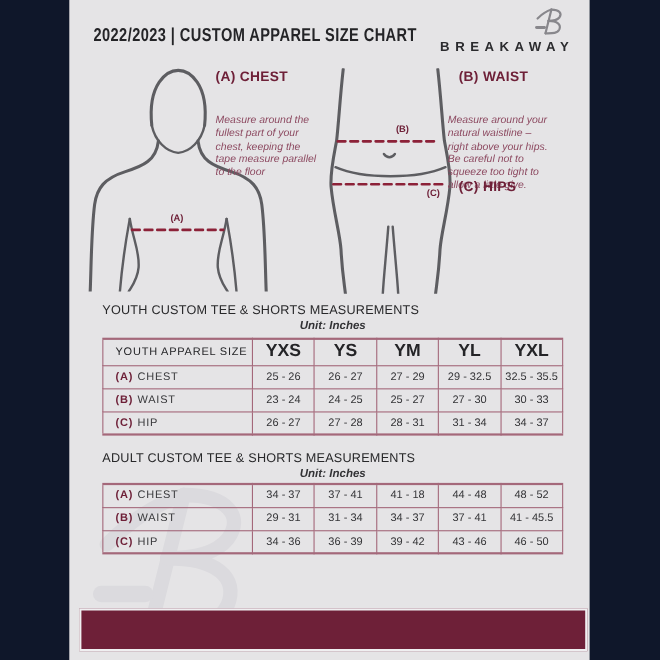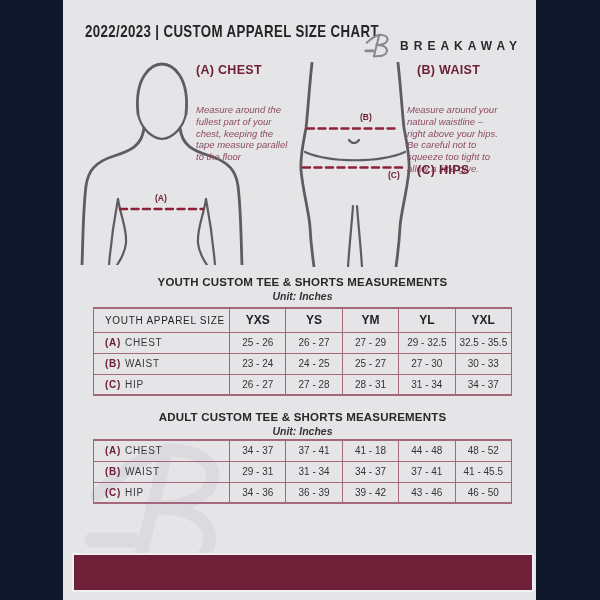--- a/index.html
+++ b/index.html
@@ -7,49 +7,49 @@
     --ink:#2c2c2e; --figure:#5d5d61; --desc:#8d4a61; --wm:#dbdade; --barborder:#f0eff1;
   }
   *{margin:0;padding:0;box-sizing:border-box;}
   body{font-family:"Liberation Sans",sans-serif;background:#ffffff;}
   .canvas{position:relative;width:600px;height:600px;background:#0f172a;overflow:hidden;}
   .page{position:absolute;left:63px;top:0;width:473px;height:600px;background:var(--pagebg);}
 
   
   .title{position:absolute;left:22px;top:22px;font-size:17px;font-weight:700;color:#242427;
          letter-spacing:.5px;white-space:nowrap;transform:scaleX(.78);transform-origin:left top;}
-  .brand{position:absolute;right:14px;top:30px;display:flex;align-items:center;}
+  .brand{position:absolute;right:14px;top:4px;display:flex;align-items:flex-end;flex-direction:column;}
   .logo{width:27px;height:31px;margin-right:9px;}
   .logo path,.logo line{fill:none;stroke:#88878c;stroke-width:2.2;stroke-linecap:round;}
   .brandname{font-size:12px;font-weight:700;letter-spacing:5px;color:#2b2b2e;}
 
   
   .fig{position:absolute;}
   .fig path{fill:none;stroke:var(--figure);stroke-width:2.8;stroke-linecap:round;stroke-linejoin:round;}
   .fig .dash{stroke:var(--dashred);stroke-width:2.4;stroke-dasharray:7 4.5;}
   .fig .thin{stroke-width:2.2;}
   .marker{position:absolute;font-size:8.5px;font-weight:700;color:var(--maroon);}
 
   
   .ghead{position:absolute;font-size:12.5px;font-weight:700;letter-spacing:.3px;color:var(--maroon);}
   .gbody{position:absolute;font-size:9.5px;line-height:11.8px;font-style:italic;color:var(--desc);
          white-space:pre-line;width:120px;margin-top:22px;}
 
   
-  .sect-title{position:absolute;left:30px;width:419px;text-align:center;font-size:11.5px;
-              font-weight:700;letter-spacing:.2px;color:#28282a;}
+  .sect-title{position:absolute;left:30px;width:419px;text-align:left;font-size:11.5px;
+              font-weight:400;letter-spacing:.2px;color:#28282a;}
   .sect-unit{position:absolute;left:30px;width:419px;text-align:center;font-size:10.5px;
              font-weight:700;font-style:italic;color:#333336;}
 
   
   table.sizes{position:absolute;left:30px;width:419px;border-collapse:collapse;table-layout:fixed;
               border-top:2px solid var(--rose);border-bottom:2px solid var(--rose);z-index:2;}
   table.sizes td{border:1px solid var(--rose);font-size:10px;color:#343437;text-align:center;
                  vertical-align:middle;}
-  table.sizes tr.head td{font-weight:700;font-size:12px;color:#242427;height:24px;}
+  table.sizes tr.head td{font-weight:700;font-size:16px;color:#242427;height:24px;}
   table.sizes tr.row td{height:21px;}
   table.sizes td.lbl{text-align:left;padding-left:11px;font-size:10px;letter-spacing:.7px;
                      color:#38383b;font-weight:400;}
   table.sizes tr.head td.lbl{font-weight:400;font-size:10px;letter-spacing:.7px;}
   td.lbl .pre{color:var(--maroon);font-weight:700;margin-right:4px;}
   #adult-table tr.head td{height:26px;}
 
   
   .watermark{position:absolute;left:19px;top:430px;width:150px;height:160px;z-index:1;}
   .watermark path,.watermark line{fill:none;stroke:var(--wm);stroke-width:2.6;stroke-linecap:round;}

